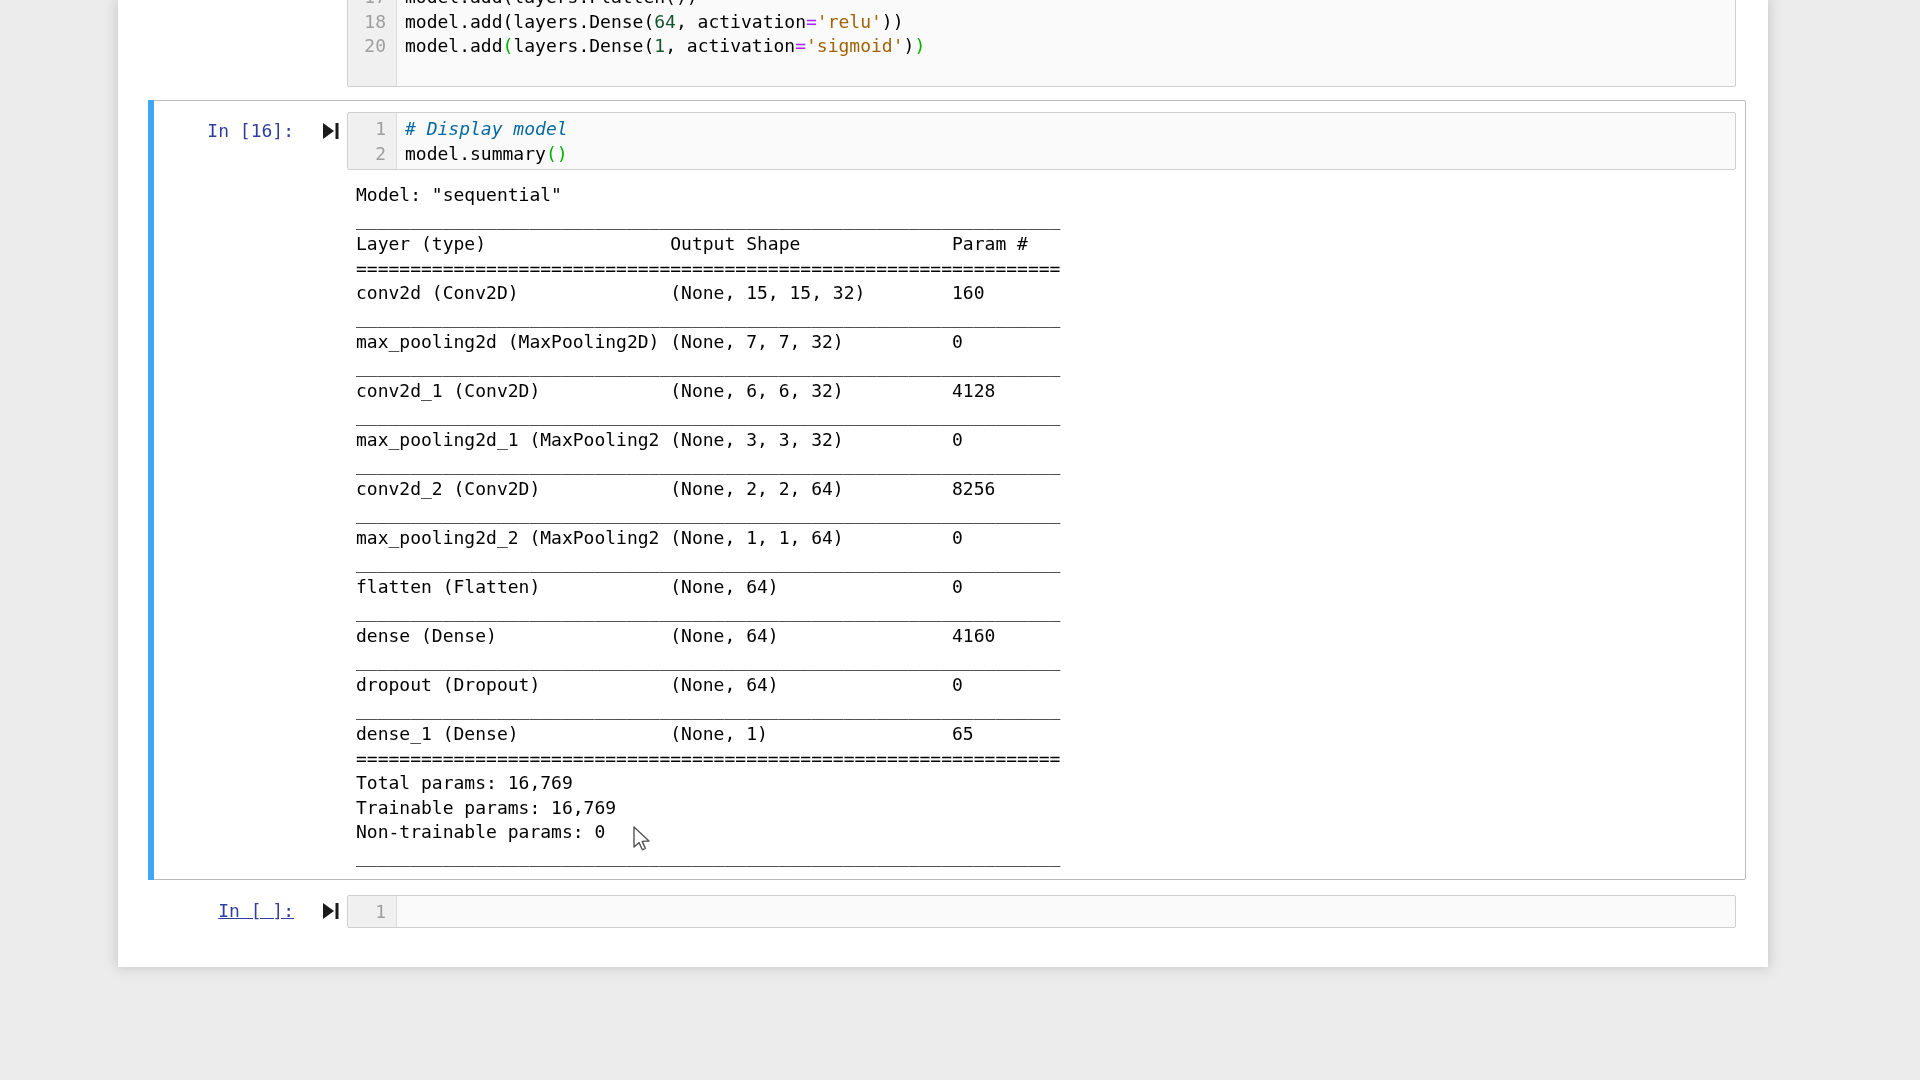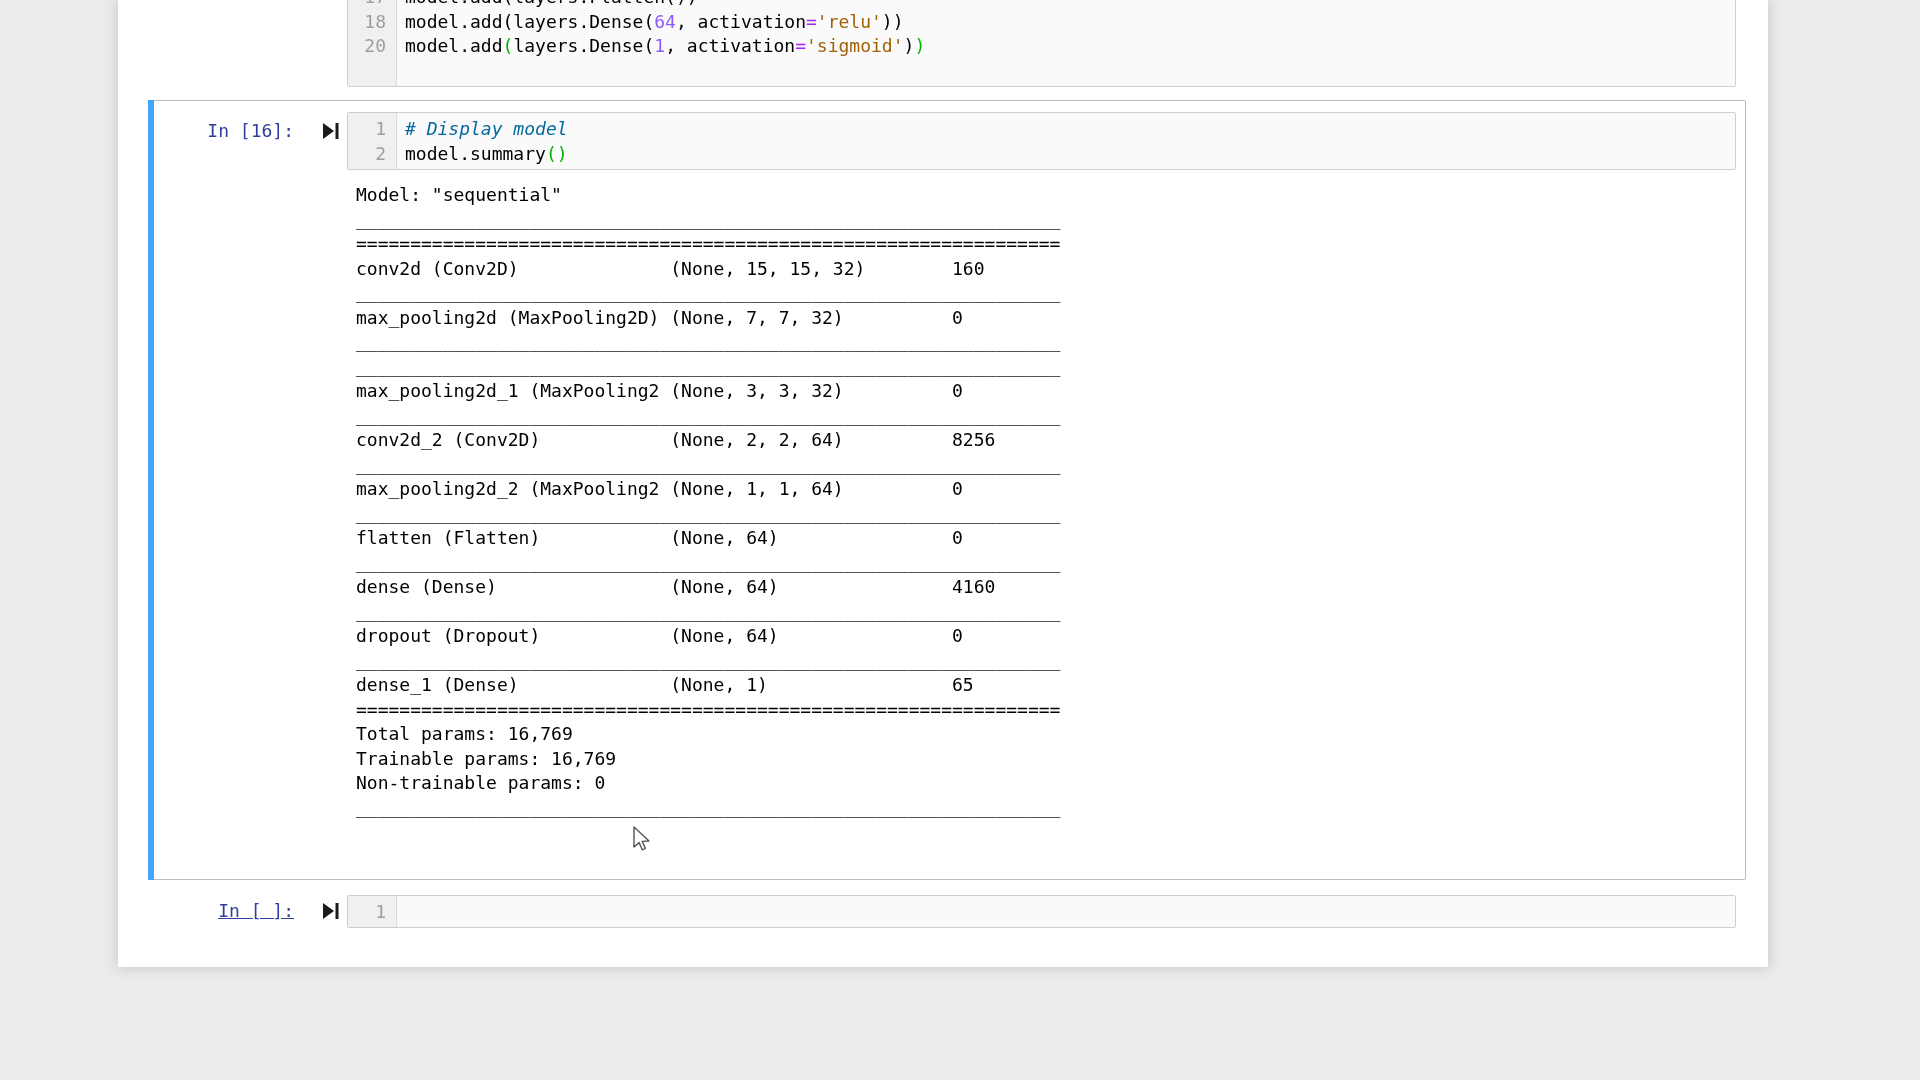--- a/index.html
+++ b/index.html
@@ -29,21 +29,21 @@
   .cm-line{
     display:flex;align-items:baseline;
     height:24.5px;line-height:24.5px;font-size:18px;white-space:pre;
   }
   .ln{
     box-sizing:border-box;width:48px;padding-right:10px;flex:0 0 48px;
     text-align:right;color:#9e9e9e;
   }
   .txt{padding-left:9px;color:#000;}
   .tk-pln{color:#000;}
-  .tk-num{color:#8b5cf6;}
+  .tk-num{color:#14532d;}
   .tk-op{color:#AA22FF;}
   .tk-str{color:#a16207;}
   .tk-com{color:#0369a1;font-style:italic;}
   .tk-brk{color:#00b300;}
   
   .prompt{
     position:absolute;font-size:18px;line-height:24.5px;
     color:#303F9F;text-align:right;white-space:pre;
   }
   .run-icon{position:absolute;width:18px;height:20px;}
@@ -98,25 +98,27 @@
       <div class="gutter-bg"></div>
       <div class="cm-lines" id="lines-active">
           <div class="cm-line"><span class="ln">1</span><span class="txt"><span class="tk-com"># Display model</span></span></div>
           <div class="cm-line"><span class="ln">2</span><span class="txt"><span class="tk-pln">model.summary</span><span class="tk-brk">()</span></span></div>
         </div>
     </div>
 
     <div class="output" id="output-area">
         <div class="out-line">Model: "sequential"</div>
         <div class="out-line">_________________________________________________________________</div>
+        <div class="out-line">Layer (type)                 Output Shape              Param #   </div>
         <div class="out-line">=================================================================</div>
         <div class="out-line">conv2d (Conv2D)              (None, 15, 15, 32)        160</div>
         <div class="out-line">_________________________________________________________________</div>
         <div class="out-line">max_pooling2d (MaxPooling2D) (None, 7, 7, 32)          0</div>
         <div class="out-line">_________________________________________________________________</div>
+        <div class="out-line">conv2d_1 (Conv2D)            (None, 6, 6, 32)          4128</div>
         <div class="out-line">_________________________________________________________________</div>
         <div class="out-line">max_pooling2d_1 (MaxPooling2 (None, 3, 3, 32)          0</div>
         <div class="out-line">_________________________________________________________________</div>
         <div class="out-line">conv2d_2 (Conv2D)            (None, 2, 2, 64)          8256</div>
         <div class="out-line">_________________________________________________________________</div>
         <div class="out-line">max_pooling2d_2 (MaxPooling2 (None, 1, 1, 64)          0</div>
         <div class="out-line">_________________________________________________________________</div>
         <div class="out-line">flatten (Flatten)            (None, 64)                0</div>
         <div class="out-line">_________________________________________________________________</div>
         <div class="out-line">dense (Dense)                (None, 64)                4160</div>

